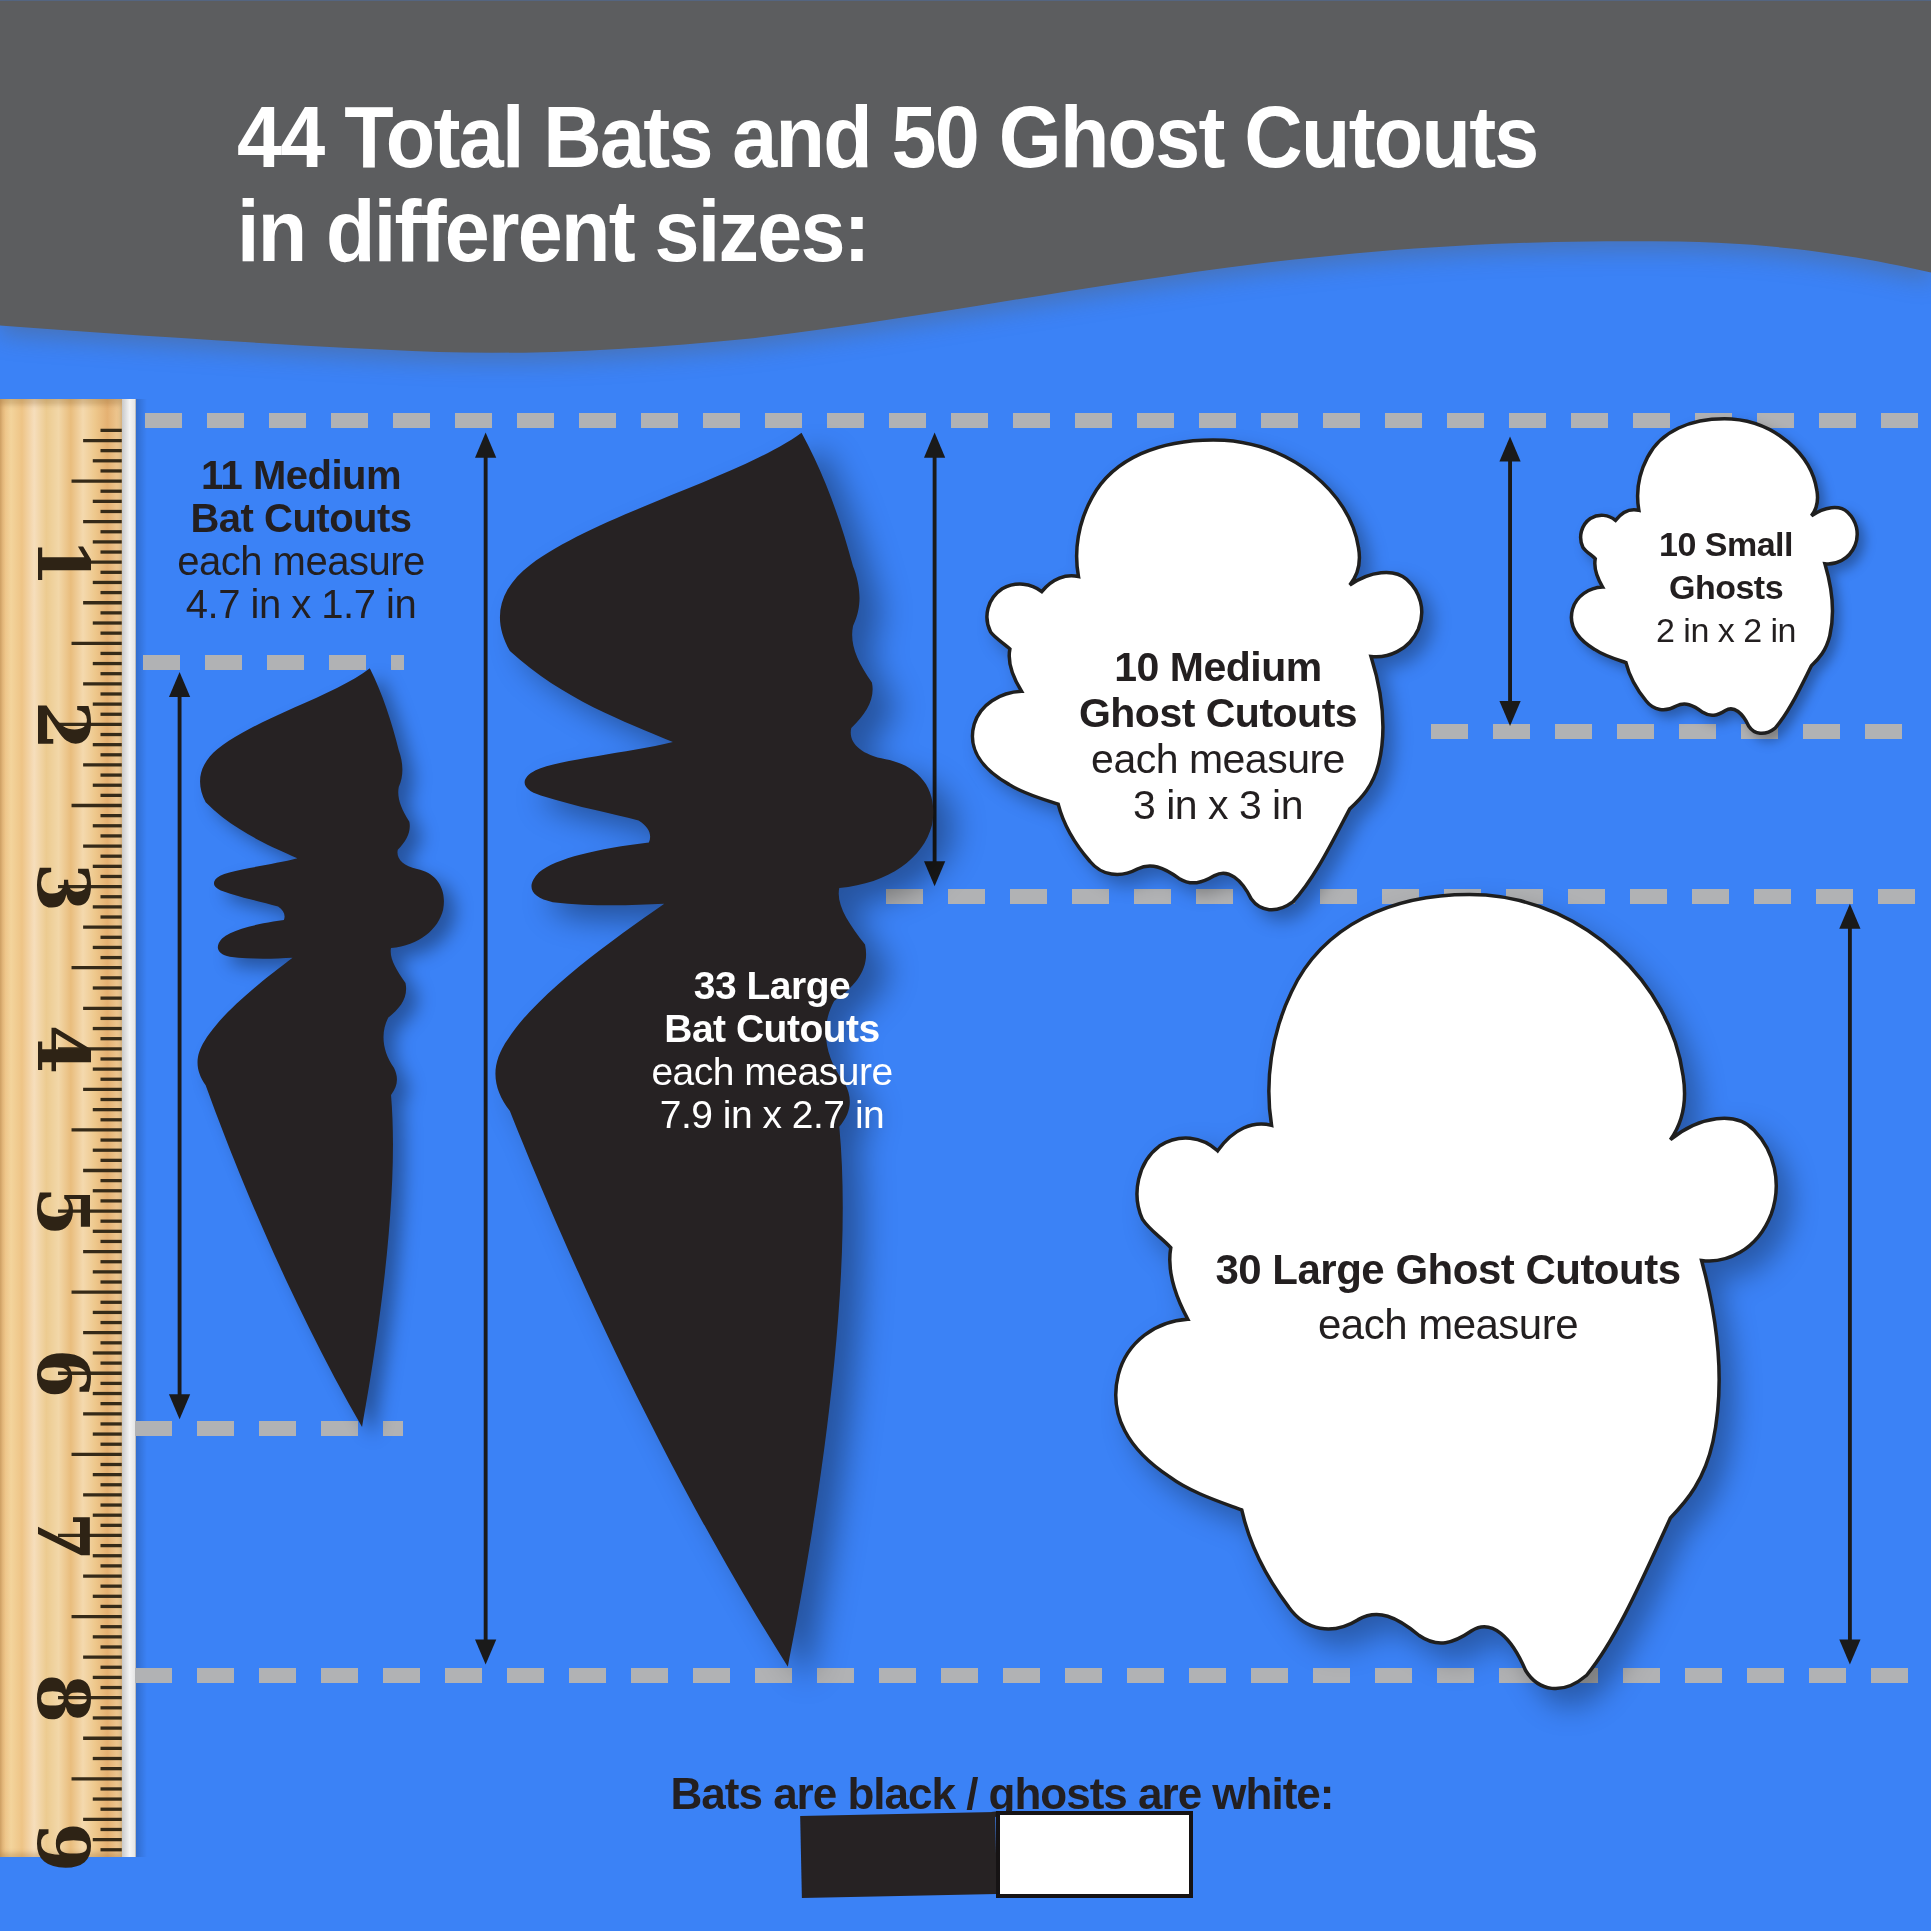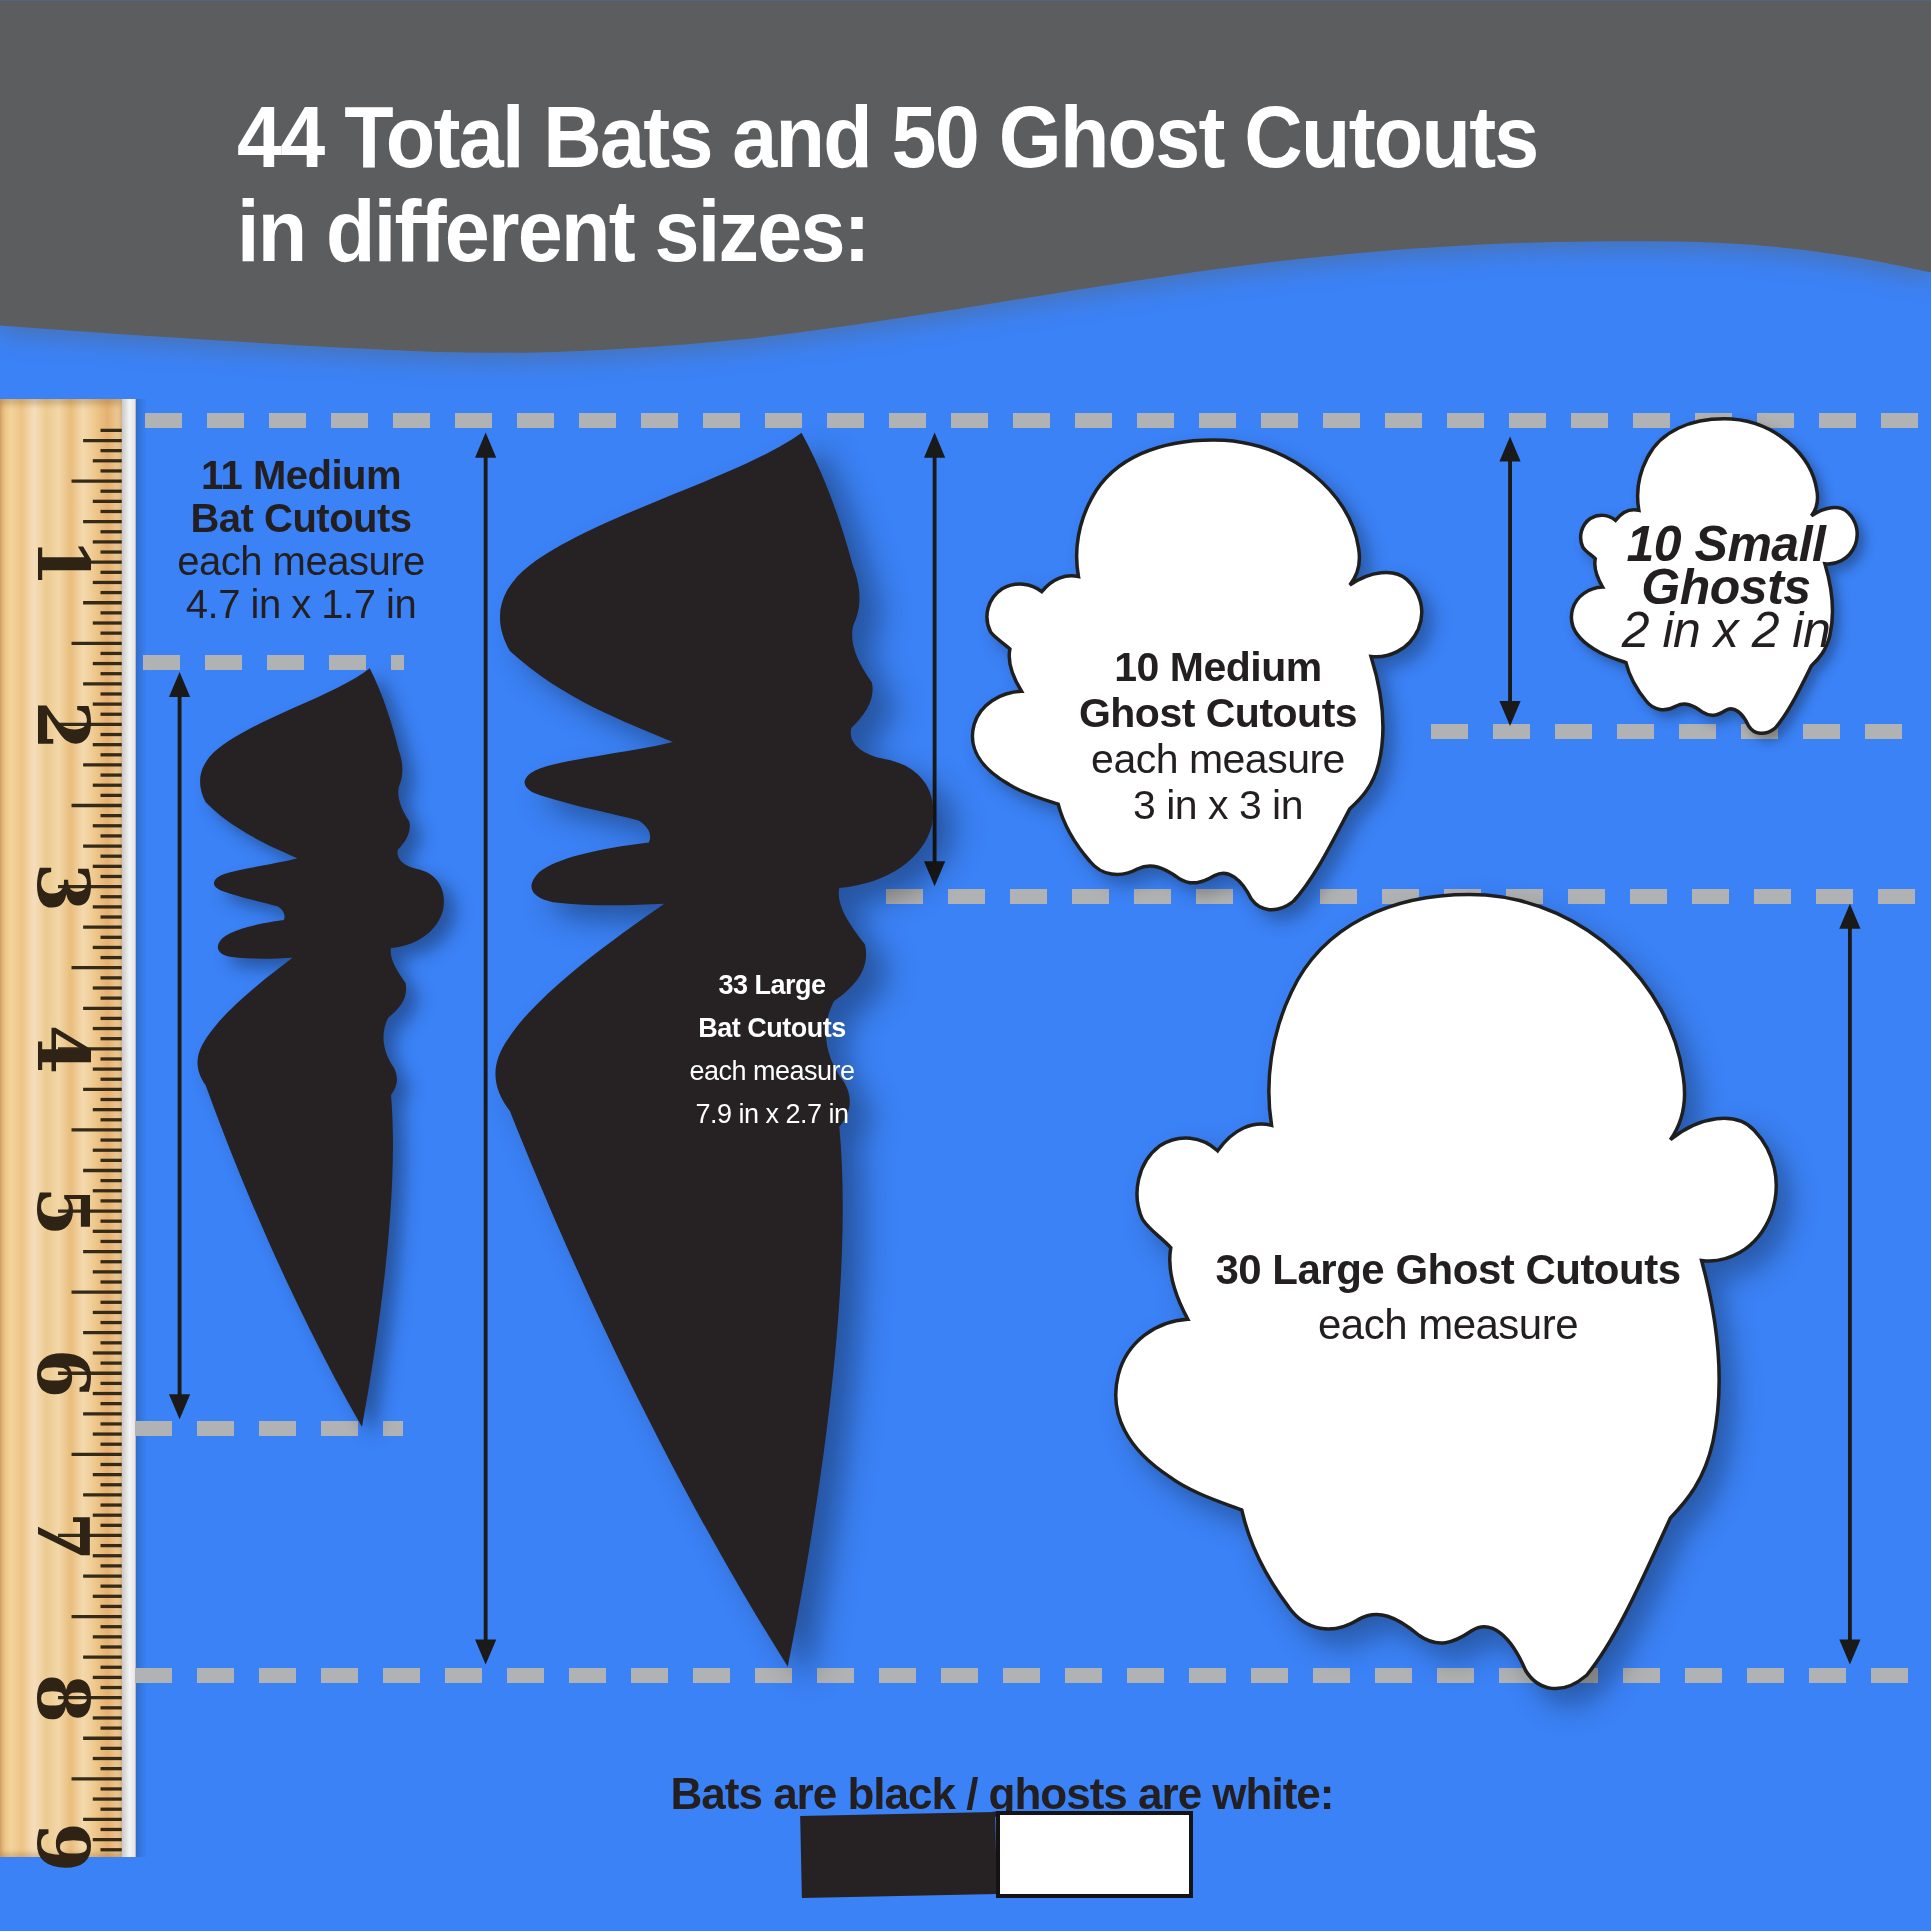--- a/index.html
+++ b/index.html
@@ -31,23 +31,23 @@
       background:repeating-linear-gradient(90deg,#b1b2b4 0 37px,rgba(0,0,0,0) 37px 62px);}
   
   #shapes{position:absolute;left:0;top:0;width:1931px;height:1931px;}
   .bat-g{filter:drop-shadow(12px 10px 9px rgba(0,0,0,0.35));}
   .ghost-g{filter:drop-shadow(10px 10px 9px rgba(0,0,0,0.30));}
   
   .item-label{position:absolute;text-align:center;transform:translateX(-50%);
       white-space:nowrap;letter-spacing:-0.5px;}
   .item-label .b{font-weight:bold;}
   #lbl-medium-bat{left:301px;top:454px;font-size:40px;line-height:43px;}
-  #lbl-large-bat{left:772px;top:964px;font-size:27px;line-height:43px;color:#ffffff;}
+  #lbl-large-bat{left:772px;top:964px;font-size:39px;line-height:43px;color:#ffffff;}
   #lbl-medium-ghost{left:1218px;top:644px;font-size:41px;line-height:46px;text-align:center;}
-  #lbl-small-ghost{left:1726px;top:523px;font-size:50px;line-height:43px;font-style:italic;}
+  #lbl-small-ghost{left:1726px;top:523px;font-size:34px;line-height:43px;}
   #lbl-large-ghost{left:1448px;top:1242px;font-size:42px;line-height:55px;}
   
   #legend-note{position:absolute;left:1002px;top:1769px;transform:translateX(-50%);
       font-weight:bold;font-size:44px;white-space:nowrap;letter-spacing:-1px;}
   #swatch-bat{position:absolute;left:801px;top:1814px;width:195px;height:82px;
       background:#262223;transform:rotate(-1.2deg);}
   #swatch-ghost{position:absolute;left:996px;top:1811px;width:197px;height:87px;
       background:#ffffff;border:4.8px solid #161314;box-sizing:border-box;}
 </style>
 </head>

